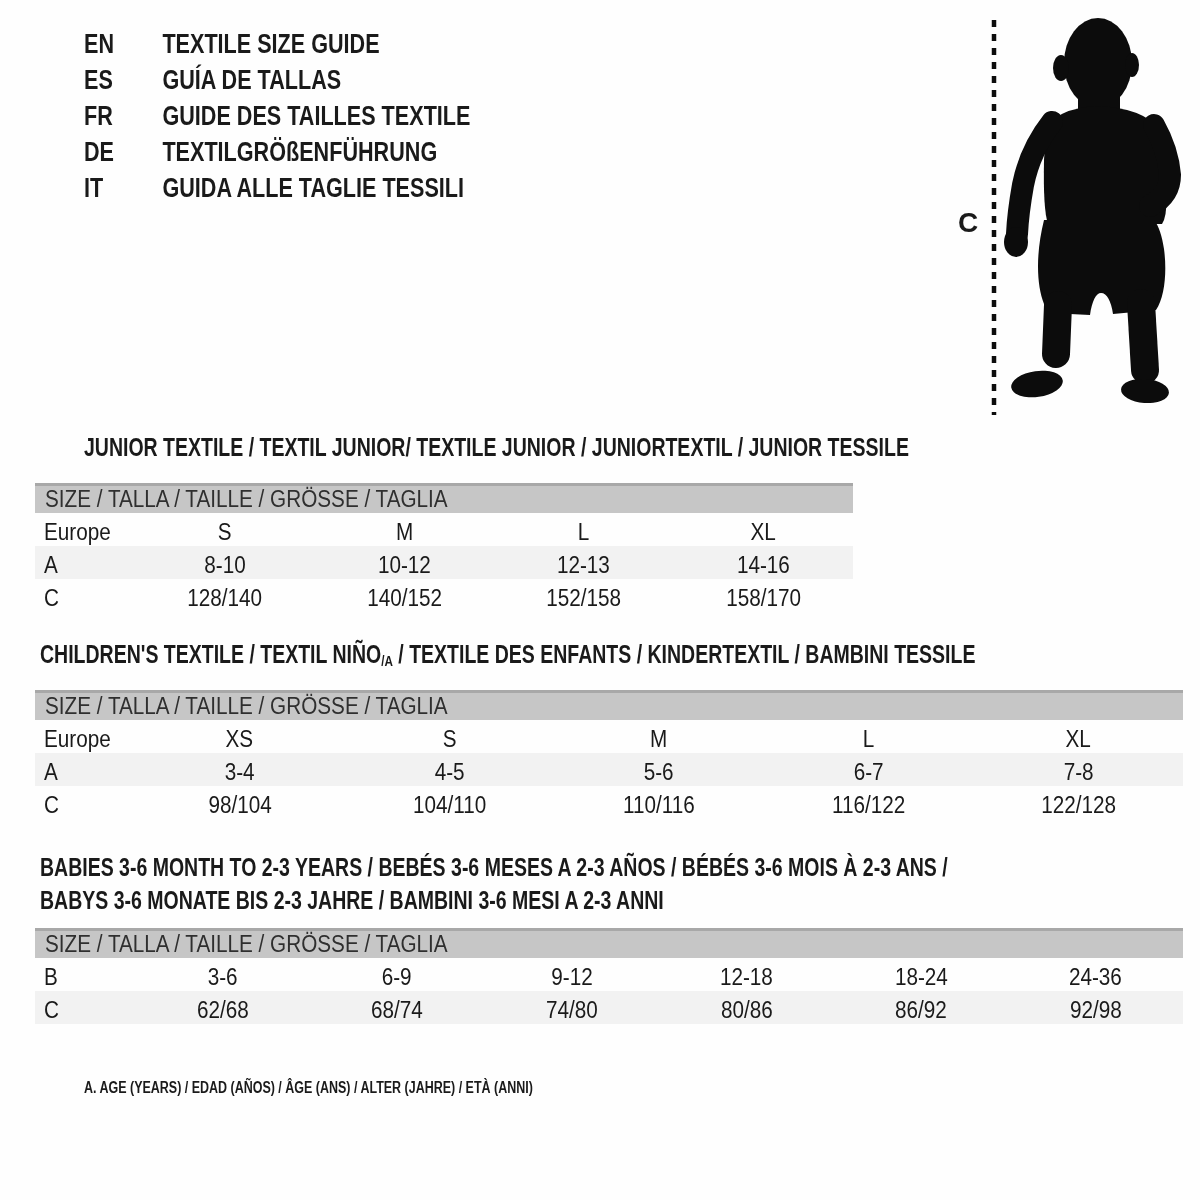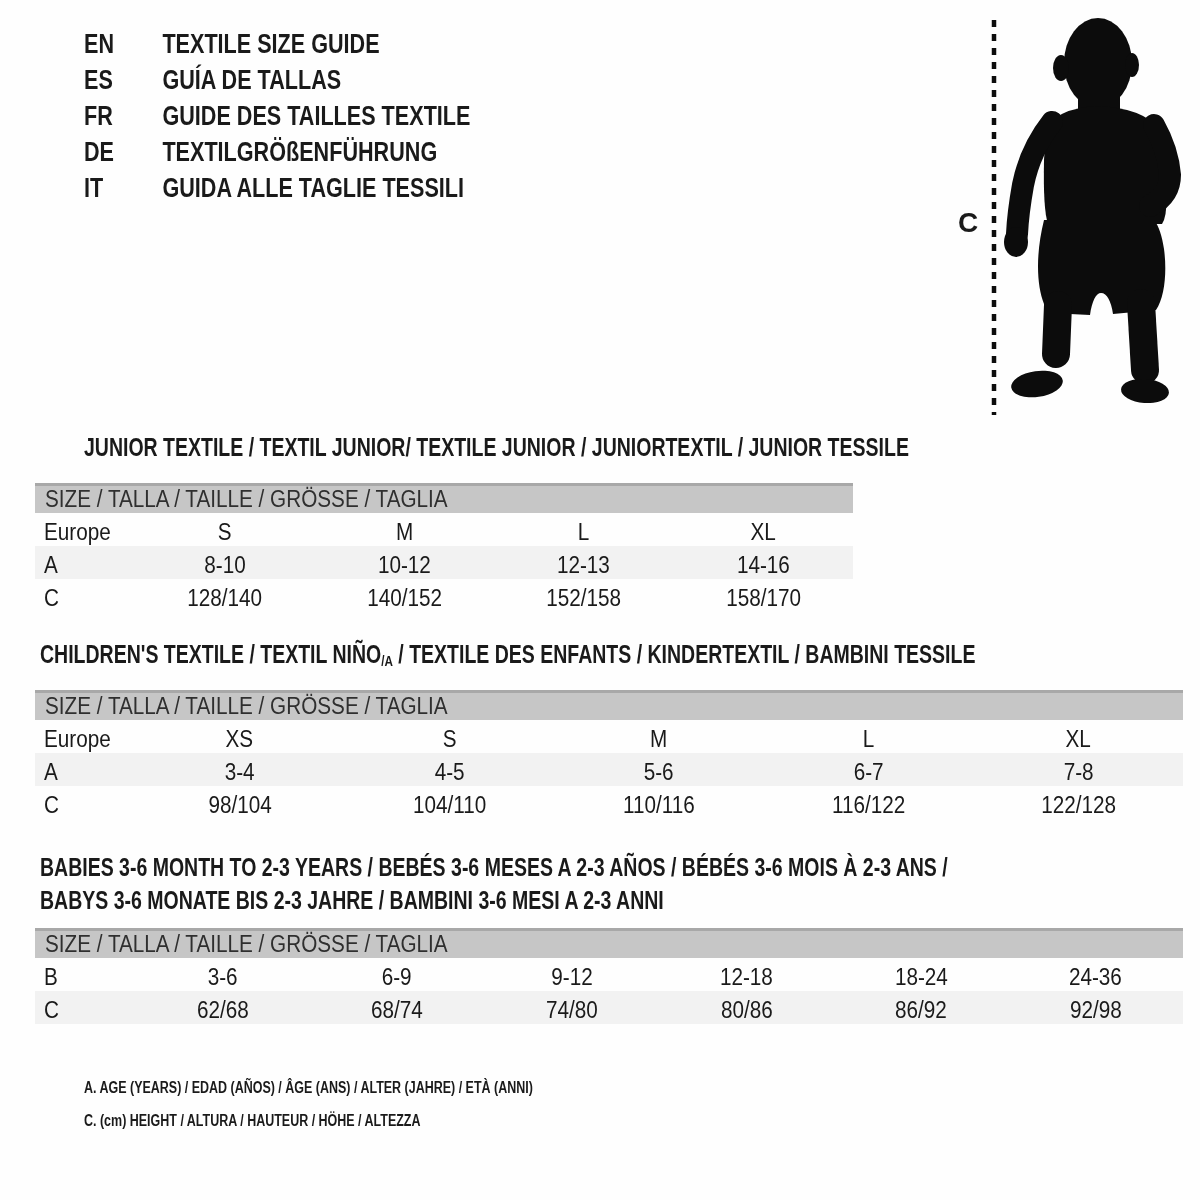--- a/index.html
+++ b/index.html
@@ -180,16 +180,13 @@
     <div class="tcell"><span class="sx sx-n">80/86</span></div>
     <div class="tcell"><span class="sx sx-n">86/92</span></div>
     <div class="tcell"><span class="sx sx-n">92/98</span></div>
   </div>
 </div>
 
 <div class="abs legend">
   <div class="legend-line">
       <span class="sx sx-l">A. AGE (YEARS) / EDAD (AÑOS) / ÂGE (ANS) / ALTER (JAHRE) / ETÀ (ANNI)</span>
     </div>
-  <div class="legend-line">
-      <span class="sx sx-l">C. (cm) HEIGHT / ALTURA / HAUTEUR / HÖHE / ALTEZZA</span>
-    </div>
 </div>
 
 </body></html>

